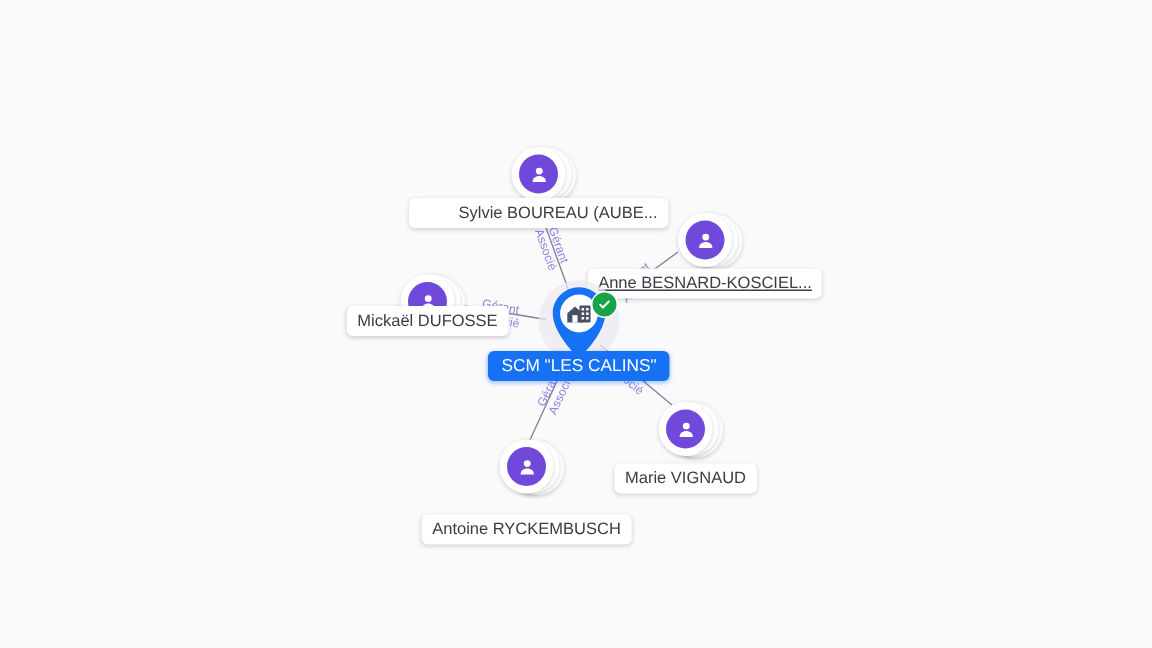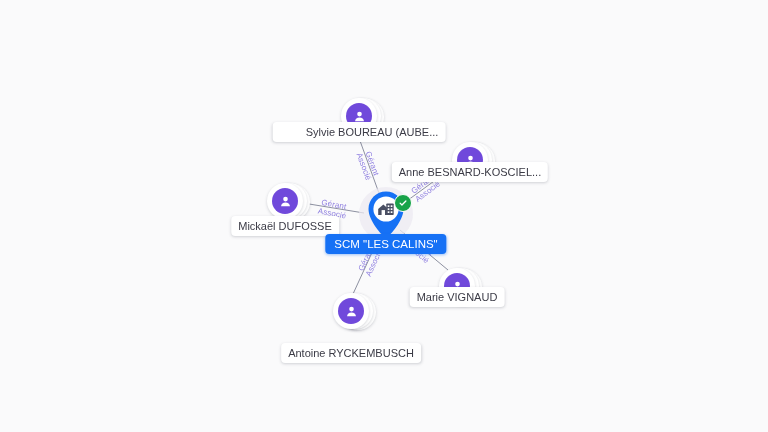--- a/index.html
+++ b/index.html
@@ -182,63 +182,63 @@
           <div class="person-card c2"></div>
           <div class="person-card c1"></div>
           <div class="person-avatar">
             <svg width="15" height="15" viewBox="0 0 24 24" aria-hidden="true">
               <circle cx="12" cy="8.1" r="3.7" fill="#ffffff"></circle>
               <path d="M4.9 19.6c0-3.9 3.2-6.2 7.1-6.2s7.1 2.3 7.1 6.2z" fill="#ffffff"></path>
             </svg>
           </div>
         </div>
       </div>
-      <div class="node-label" style="left: 359px; top: 122px; padding-left: 33px;">Sylvie BOUREAU (AUBE...</div>
+      <div class="node-label" style="left: 359px; top: 132px; padding-left: 33px;">Sylvie BOUREAU (AUBE...</div>
       <div class="node" style="left: 470px; top: 160px;">
         <div class="person-stack">
           <div class="person-card c3"></div>
           <div class="person-card c2"></div>
           <div class="person-card c1"></div>
           <div class="person-avatar">
             <svg width="15" height="15" viewBox="0 0 24 24" aria-hidden="true">
               <circle cx="12" cy="8.1" r="3.7" fill="#ffffff"></circle>
               <path d="M4.9 19.6c0-3.9 3.2-6.2 7.1-6.2s7.1 2.3 7.1 6.2z" fill="#ffffff"></path>
             </svg>
           </div>
         </div>
       </div>
-      <div class="node-label" style="left: 470px; top: 162px;">Anne BESNARD-KOSCIEL...</div>
+      <div class="node-label" style="left: 470px; top: 179px; text-decoration: underline;">Anne BESNARD-KOSCIEL...</div>
       <div class="node" style="left: 285px; top: 201px;">
         <div class="person-stack">
           <div class="person-card c3"></div>
           <div class="person-card c2"></div>
           <div class="person-card c1"></div>
           <div class="person-avatar">
             <svg width="15" height="15" viewBox="0 0 24 24" aria-hidden="true">
               <circle cx="12" cy="8.1" r="3.7" fill="#ffffff"></circle>
               <path d="M4.9 19.6c0-3.9 3.2-6.2 7.1-6.2s7.1 2.3 7.1 6.2z" fill="#ffffff"></path>
             </svg>
           </div>
         </div>
       </div>
-      <div class="node-label" style="left: 285px; top: 216px;">Mickaël DUFOSSE</div>
+      <div class="node-label" style="left: 285px; top: 204px;">Mickaël DUFOSSE</div>
       <div class="node" style="left: 457px; top: 286px;">
         <div class="person-stack">
           <div class="person-card c3"></div>
           <div class="person-card c2"></div>
           <div class="person-card c1"></div>
           <div class="person-avatar">
             <svg width="15" height="15" viewBox="0 0 24 24" aria-hidden="true">
               <circle cx="12" cy="8.1" r="3.7" fill="#ffffff"></circle>
               <path d="M4.9 19.6c0-3.9 3.2-6.2 7.1-6.2s7.1 2.3 7.1 6.2z" fill="#ffffff"></path>
             </svg>
           </div>
         </div>
       </div>
-      <div class="node-label" style="left: 457px; top: 287px;">Marie VIGNAUD</div>
+      <div class="node-label" style="left: 457px; top: 309px;">Marie VIGNAUD</div>
       <div class="node" style="left: 351px; top: 311px;">
         <div class="person-stack">
           <div class="person-card c3"></div>
           <div class="person-card c2"></div>
           <div class="person-card c1"></div>
           <div class="person-avatar">
             <svg width="15" height="15" viewBox="0 0 24 24" aria-hidden="true">
               <circle cx="12" cy="8.1" r="3.7" fill="#ffffff"></circle>
               <path d="M4.9 19.6c0-3.9 3.2-6.2 7.1-6.2s7.1 2.3 7.1 6.2z" fill="#ffffff"></path>
             </svg>

